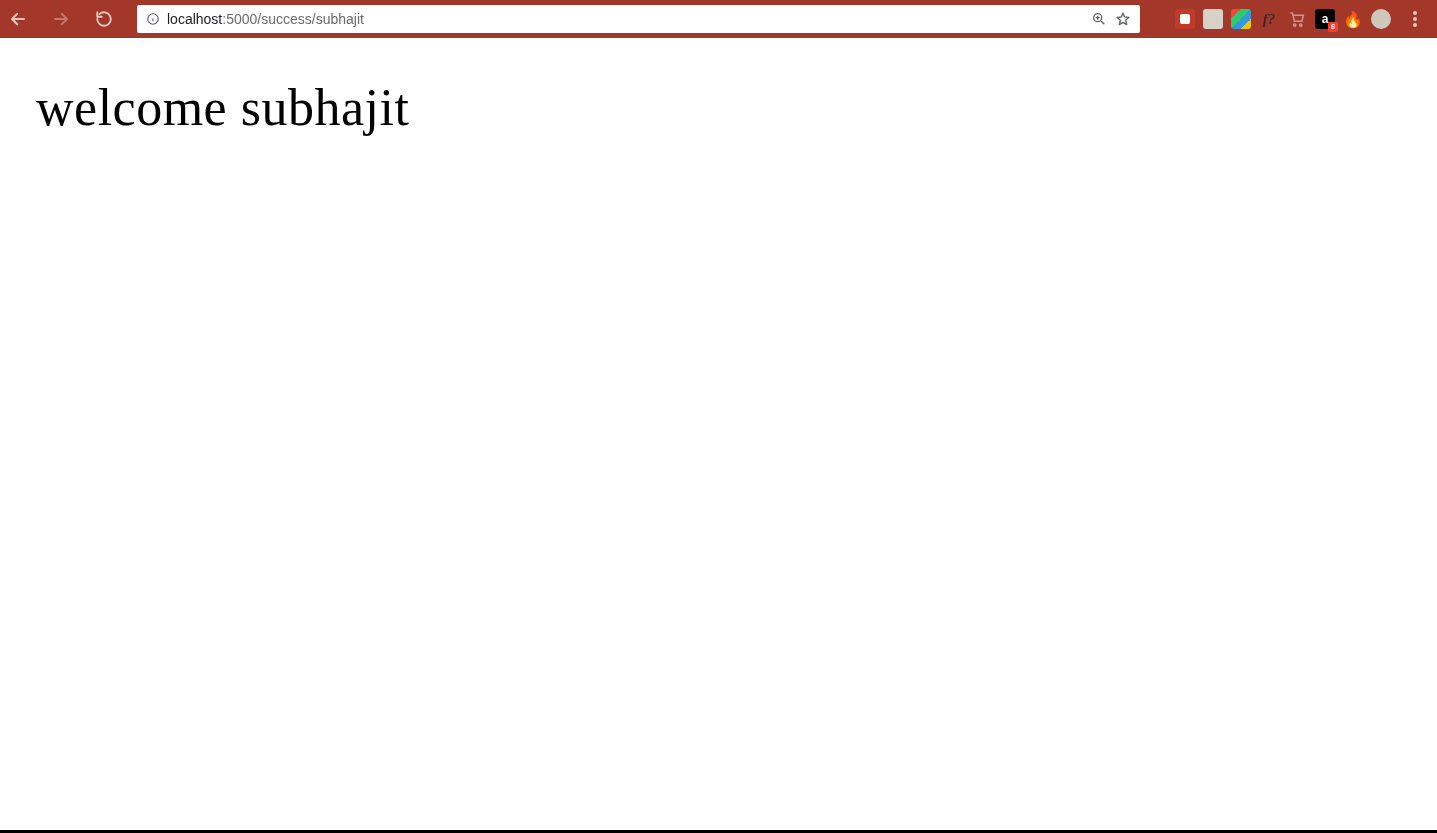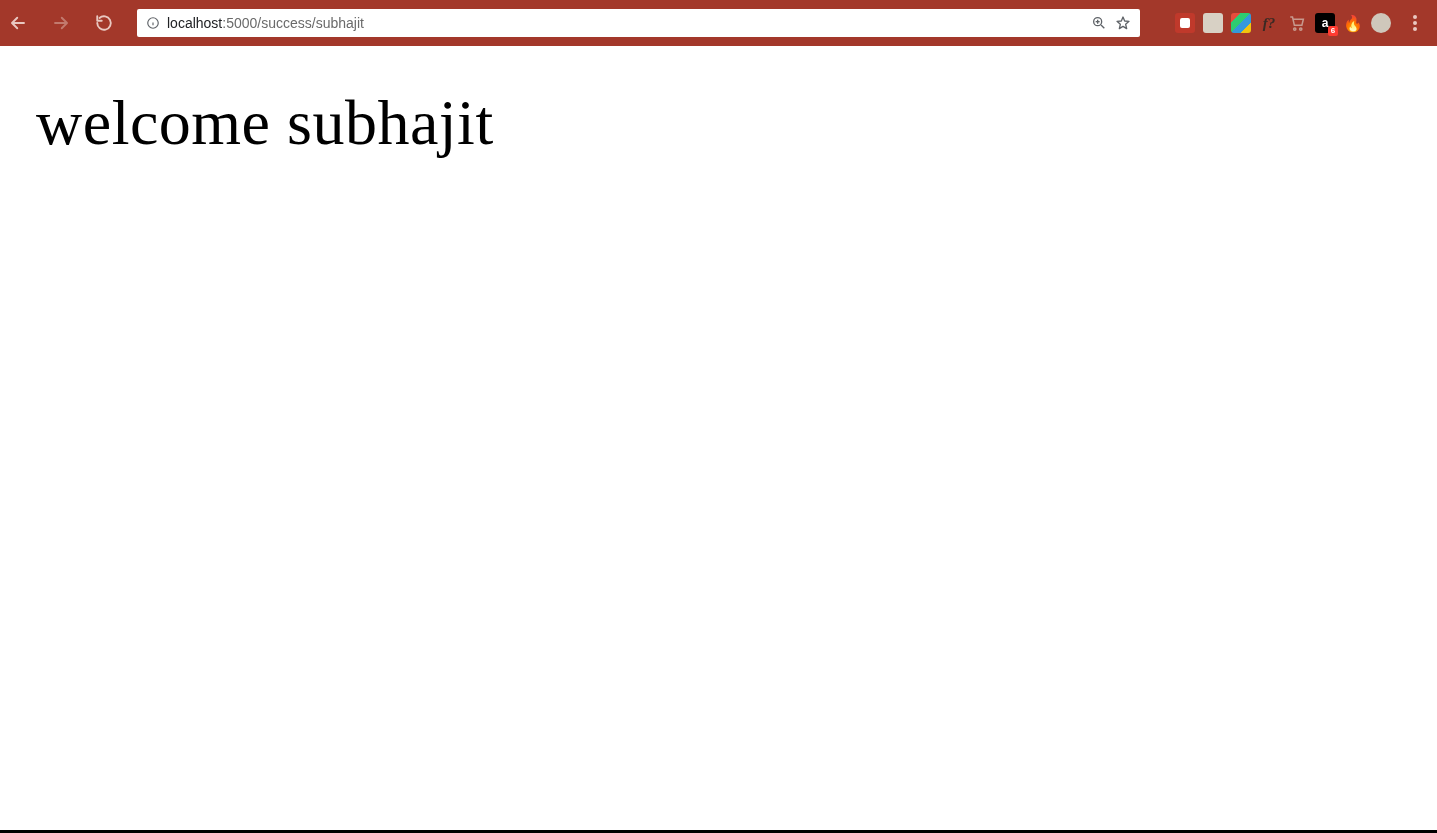--- a/index.html
+++ b/index.html
@@ -6,21 +6,21 @@
     body {
       width: 1437px;
       height: 833px;
       background: #ffffff;
       font-family: Arial, sans-serif;
       overflow: hidden;
       position: relative;
     }
     
     .browser-toolbar {
-      height: 46px;
+      height: 38px;
       background: #a3382a;
       display: flex;
       align-items: center;
       padding: 0 6px;
       gap: 19px;
     }
     .nav-btn {
       width: 24px;
       height: 24px;
       display: flex;
@@ -132,21 +132,21 @@
     .menu-btn svg { width: 4px; height: 16px; }
     
     .page-content {
       background: #ffffff;
       padding: 40px 36px;
       height: calc(100% - 38px);
     }
     .welcome-heading {
       font-family: "Times New Roman", Times, serif;
       font-weight: 400;
-      font-size: 64px;
+      font-size: 52px;
       color: #000000;
       letter-spacing: 0.5px;
     }
     .bottom-edge {
       position:absolute;
       left:0; right:0; bottom:0;
       height:3px;
       background:#000;
     }
   </style>

